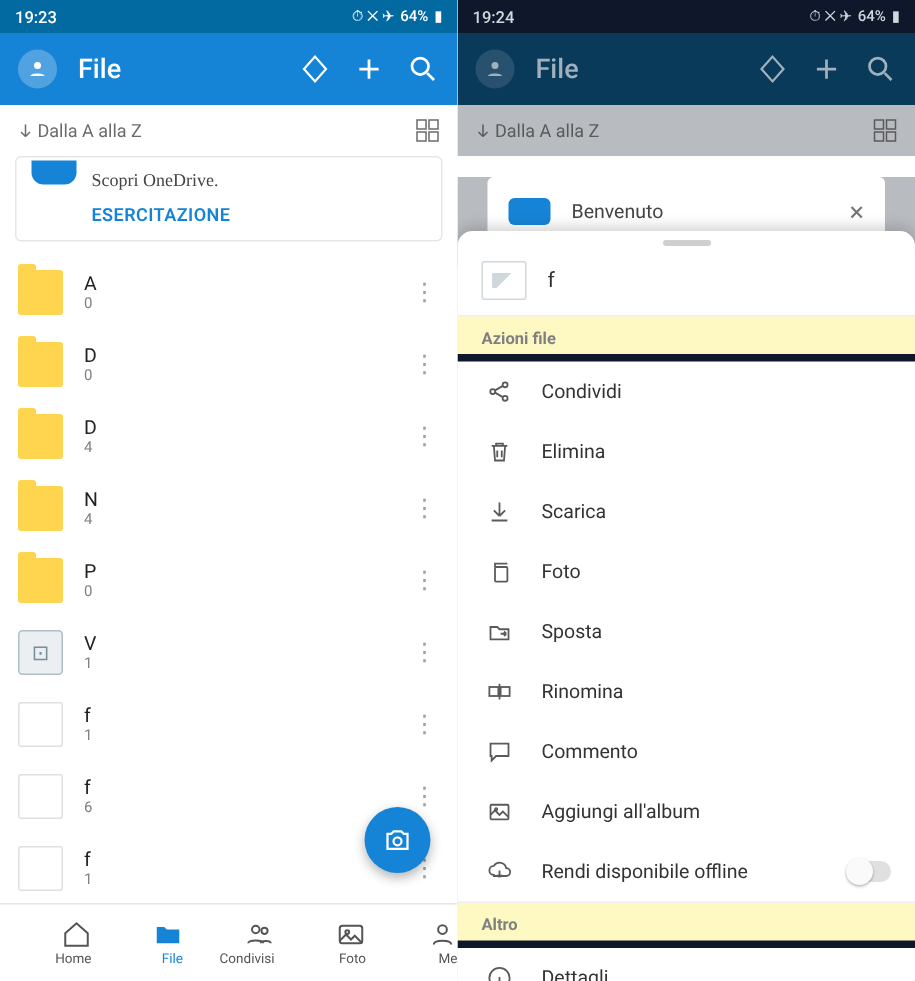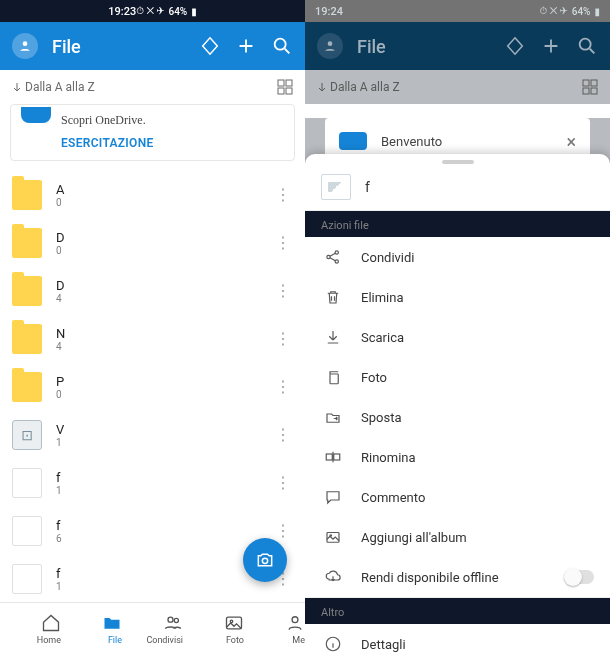--- a/index.html
+++ b/index.html
@@ -2,22 +2,22 @@
 <html><head>
 <meta charset="utf-8">
 <style>
   * { box-sizing: border-box; margin: 0; padding: 0; }
   body { font-family: -apple-system, "Segoe UI", Roboto, sans-serif; background: #f5f5f5; width: 610px; height: 654px; overflow: hidden; }
   .screens { display: flex; width: 610px; height: 654px; }
   .screen { width: 305px; height: 654px; position: relative; overflow: hidden; background: #fff; }
   .screen-right { background: #fff; }
 
   .statusbar { height: 22px; display: flex; align-items: center; justify-content: space-between; padding: 0 10px; font-size: 11px; font-weight: 500; }
-  .statusbar.light { background: #0f172a; color: #fff; justify-content: center; }
-  .statusbar.dark { background: #737373; color: #cfd8dc; }
+  .statusbar.light { background: #0369a1; color: #fff; }
+  .statusbar.dark { background: #0f172a; color: #cfd8dc; }
   .status-right { display: flex; align-items: center; gap: 4px; font-size: 10px; }
 
   .appbar { height: 48px; display: flex; align-items: center; padding: 0 12px; gap: 14px; }
   .appbar.light { background: #1684d6; color: #fff; }
   .appbar.dark { background: #0a3a5a; color: #a0b0bc; }
   .appbar .title { flex: 1; font-size: 18px; font-weight: 500; }
   .appbar .iconbtn { width: 22px; height: 22px; display: flex; align-items: center; justify-content: center; }
   .avatar-circle { width: 26px; height: 26px; border-radius: 50%; background: rgba(255,255,255,0.25); display: flex; align-items: center; justify-content: center; }
   .avatar-circle svg { width: 14px; height: 14px; }
   .appbar.dark .avatar-circle { background: rgba(255,255,255,0.12); }
@@ -56,21 +56,21 @@
   .dim-card .cloud2 { width: 28px; height: 18px; background: #1684d6; border-radius: 4px; margin-right: 14px; }
   .dim-card .label { flex: 1; font-size: 13px; color: #444; }
   .dim-card .close { color: #777; font-size: 18px; }
 
   .sheet { position: absolute; left: 0; right: 0; bottom: 0; top: 154px; background: #fff; border-top-left-radius: 10px; border-top-right-radius: 10px; box-shadow: 0 -2px 10px rgba(0,0,0,0.2); }
   .sheet .handle { width: 32px; height: 4px; background: #cfcfcf; border-radius: 2px; margin: 6px auto; }
   .sheet .sheet-head { display: flex; align-items: center; padding: 4px 16px 10px 16px; gap: 14px; }
   .sheet .img-thumb { width: 30px; height: 26px; border: 1px solid #cfd8dc; border-radius: 2px; display: flex; align-items: center; justify-content: center; }
   .sheet .img-thumb::after { content: ""; width: 16px; height: 10px; background: linear-gradient(135deg, #cfd8dc 50%, transparent 50%); border-radius: 1px; }
   .sheet .fname { font-size: 14px; color: #333; }
-  .sheet .section-label { font-size: 11px; color: #808080; padding: 8px 16px 4px 16px; background: #0f172a; border-top: 1px solid #eee; border-bottom: 1px solid #0f172a;}
+  .sheet .section-label { font-size: 11px; color: #808080; padding: 8px 16px 4px 16px; background: #fef9c3; border-top: 1px solid #eee; border-bottom: 5px solid #0f172a; font-weight: bold;}
   .action-row { display: flex; align-items: center; height: 40px; padding: 0 18px; gap: 18px; font-size: 13px; color: #333; position: relative; }
   .action-row .aicon { width: 20px; display: flex; justify-content: center; color: #5a5a5a; }
   .action-row .aicon svg { width: 18px; height: 18px; stroke: #5a5a5a; fill: none; stroke-width: 1.6; }
   .toggle { position: absolute; right: 16px; width: 30px; height: 14px; background: #e0e0e0; border-radius: 8px; }
   .toggle::after { content: ""; position: absolute; left: 0; top: -2px; width: 18px; height: 18px; background: #fafafa; border-radius: 50%; box-shadow: 0 1px 2px rgba(0,0,0,0.3); }
 
   svg { display: block; }
 </style>
 </head>
 <body>

